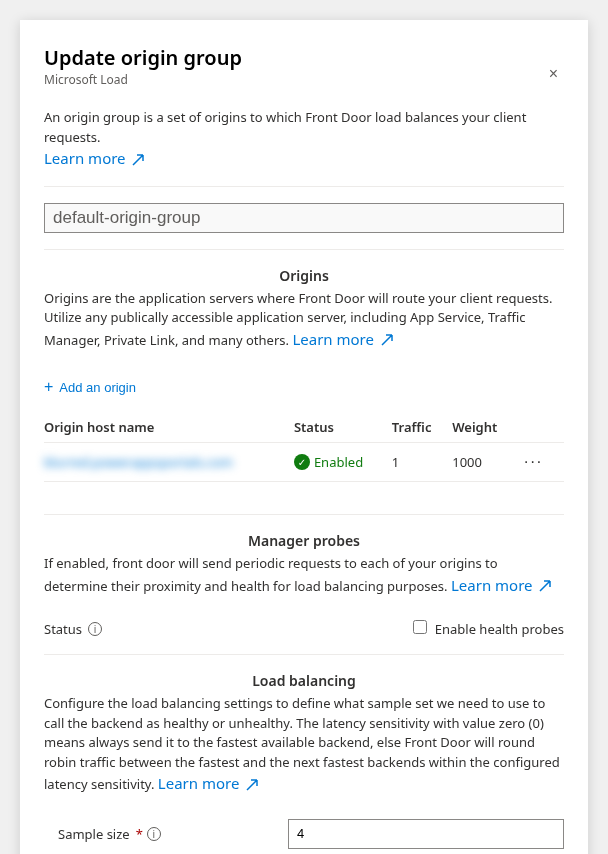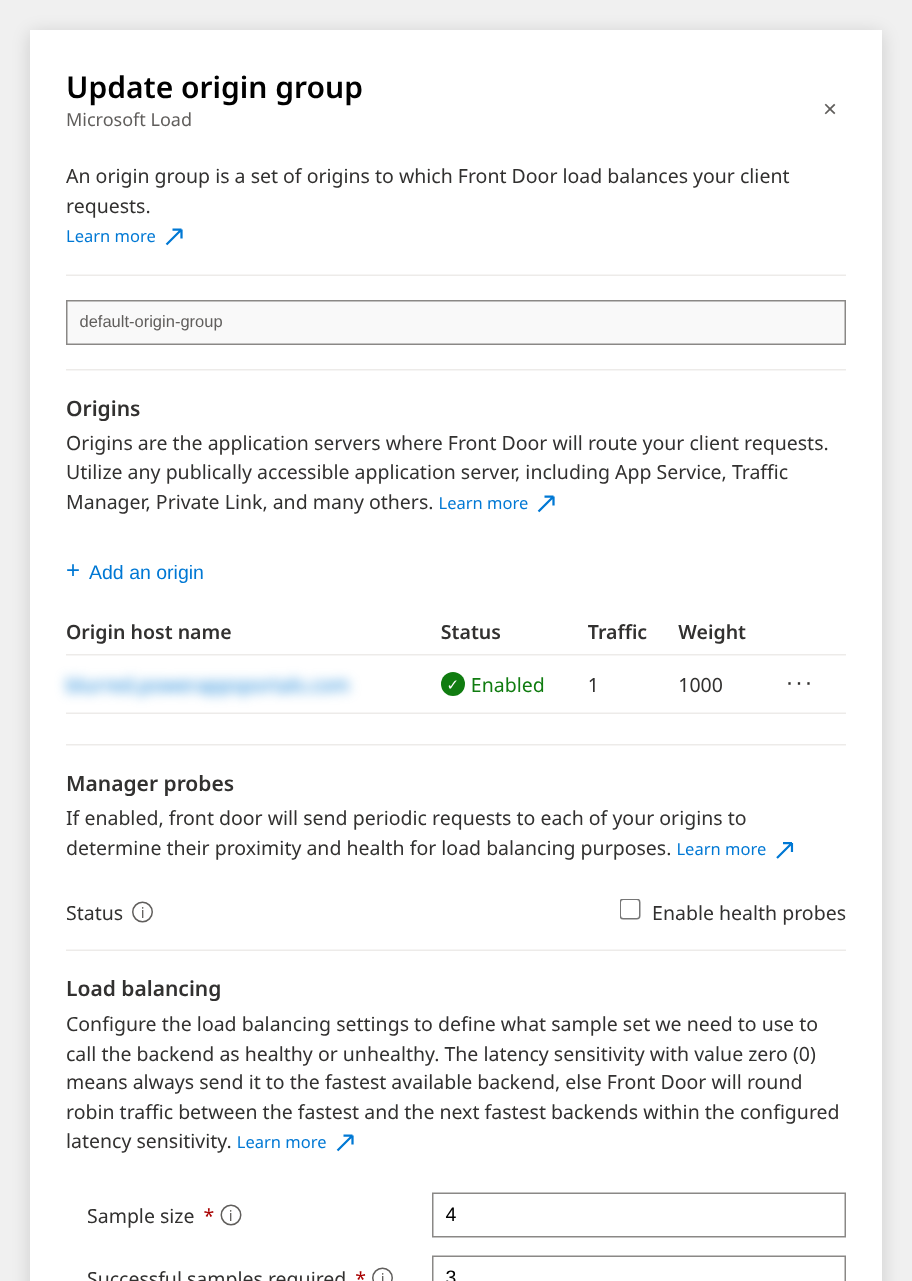--- a/index.html
+++ b/index.html
@@ -47,21 +47,21 @@
     }
     .description {
       font-size: 13px;
       color: #323130;
       margin-bottom: 6px;
       line-height: 1.5;
     }
     .learn-more-link {
       color: #0078d4;
       text-decoration: none;
-      font-size: 11px;
+      font-size: 15px;
     }
     .external-icon {
       display: inline-block;
       width: 12px;
       height: 12px;
       margin-left: 3px;
       vertical-align: middle;
     }
     .divider {
       border: none;
@@ -76,48 +76,49 @@
     .field-label {
       width: 160px;
       font-size: 13px;
       color: #323130;
       flex-shrink: 0;
     }
     .field-input {
       flex: 1;
       border: 1px solid #8a8886;
       padding: 4px 8px;
-      font-size: 11px;
+      font-size: 17px;
       color: #605e5c;
       background: #f9f9f9;
       height: 30px;
       outline: none;
     }
     .section-title {
       font-weight: 600;
       font-size: 14px;
       margin-bottom: 4px;
       margin-top: 4px;
+      text-align: center;
     }
     .add-origin-btn {
       display: flex;
       align-items: center;
       gap: 6px;
       background: none;
       border: none;
       color: #0078d4;
       font-size: 13px;
       cursor: pointer;
       padding: 4px 0;
       margin-bottom: 12px;
     }
     .origins-table {
       width: 100%;
       border-collapse: collapse;
-      margin-bottom: 20px;
+      margin-bottom: 32px;
     }
     .origins-table th {
       text-align: left;
       font-weight: 600;
       font-size: 13px;
       padding: 6px 8px 6px 0;
       border-bottom: 1px solid #edebe9;
       color: #323130;
     }
     .origins-table td {

